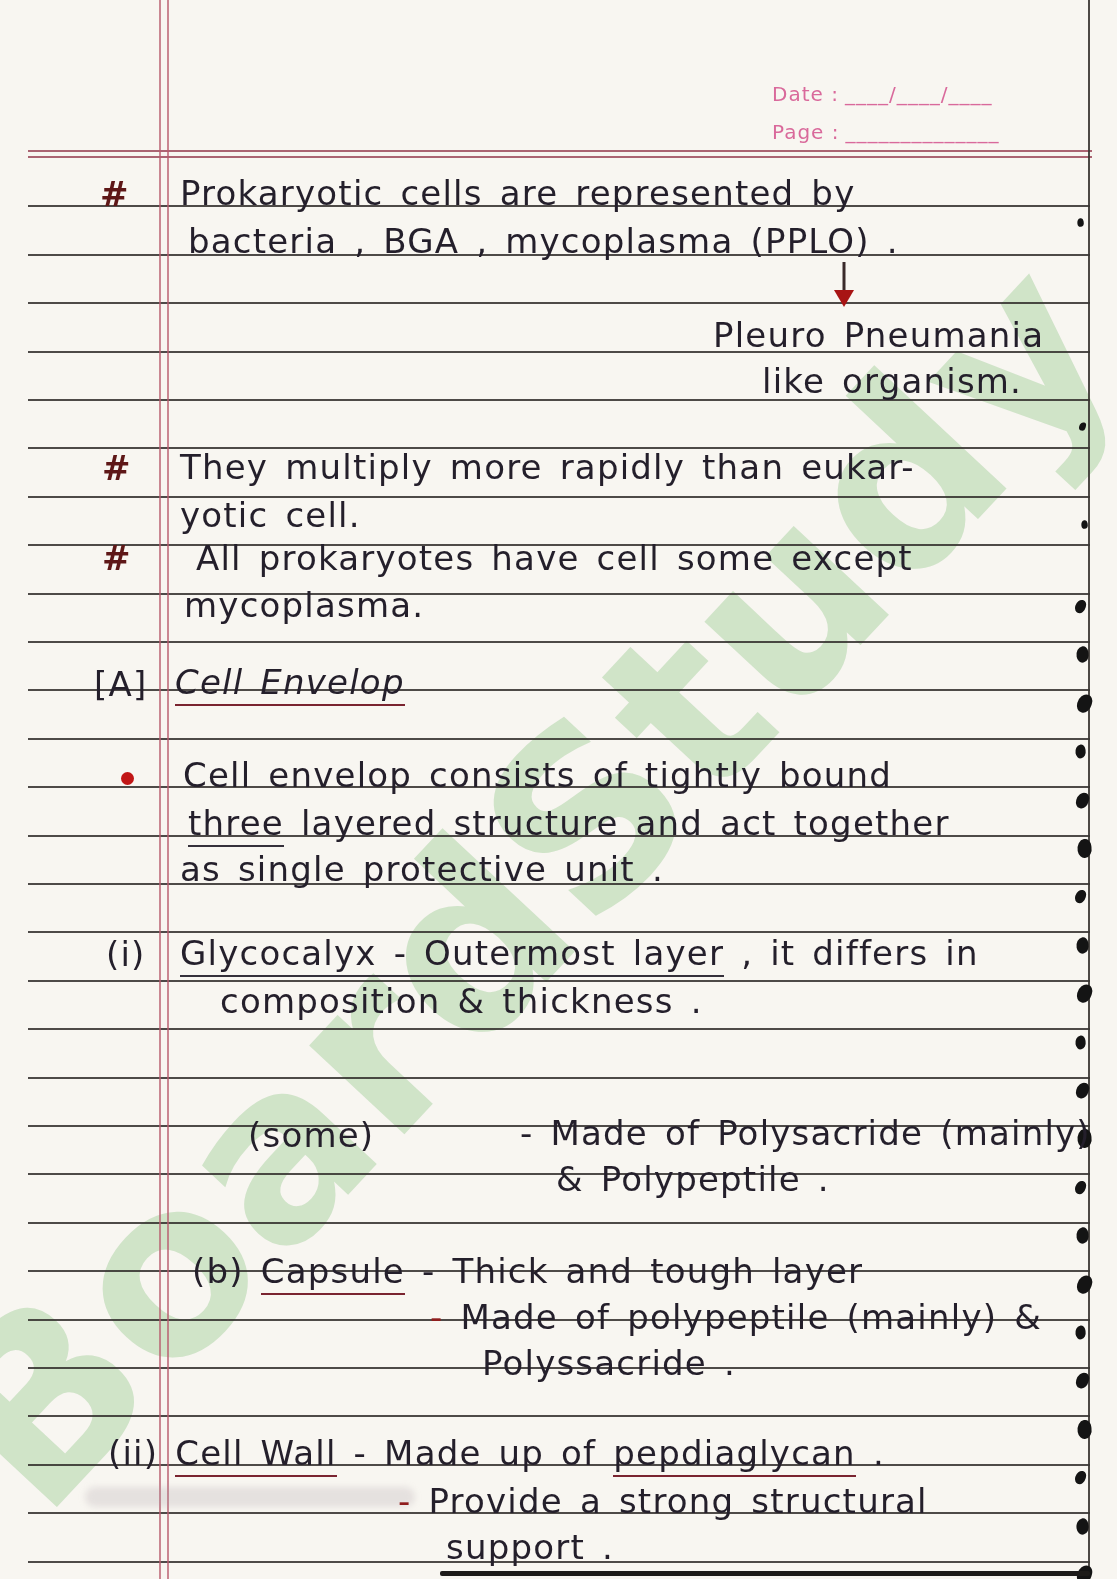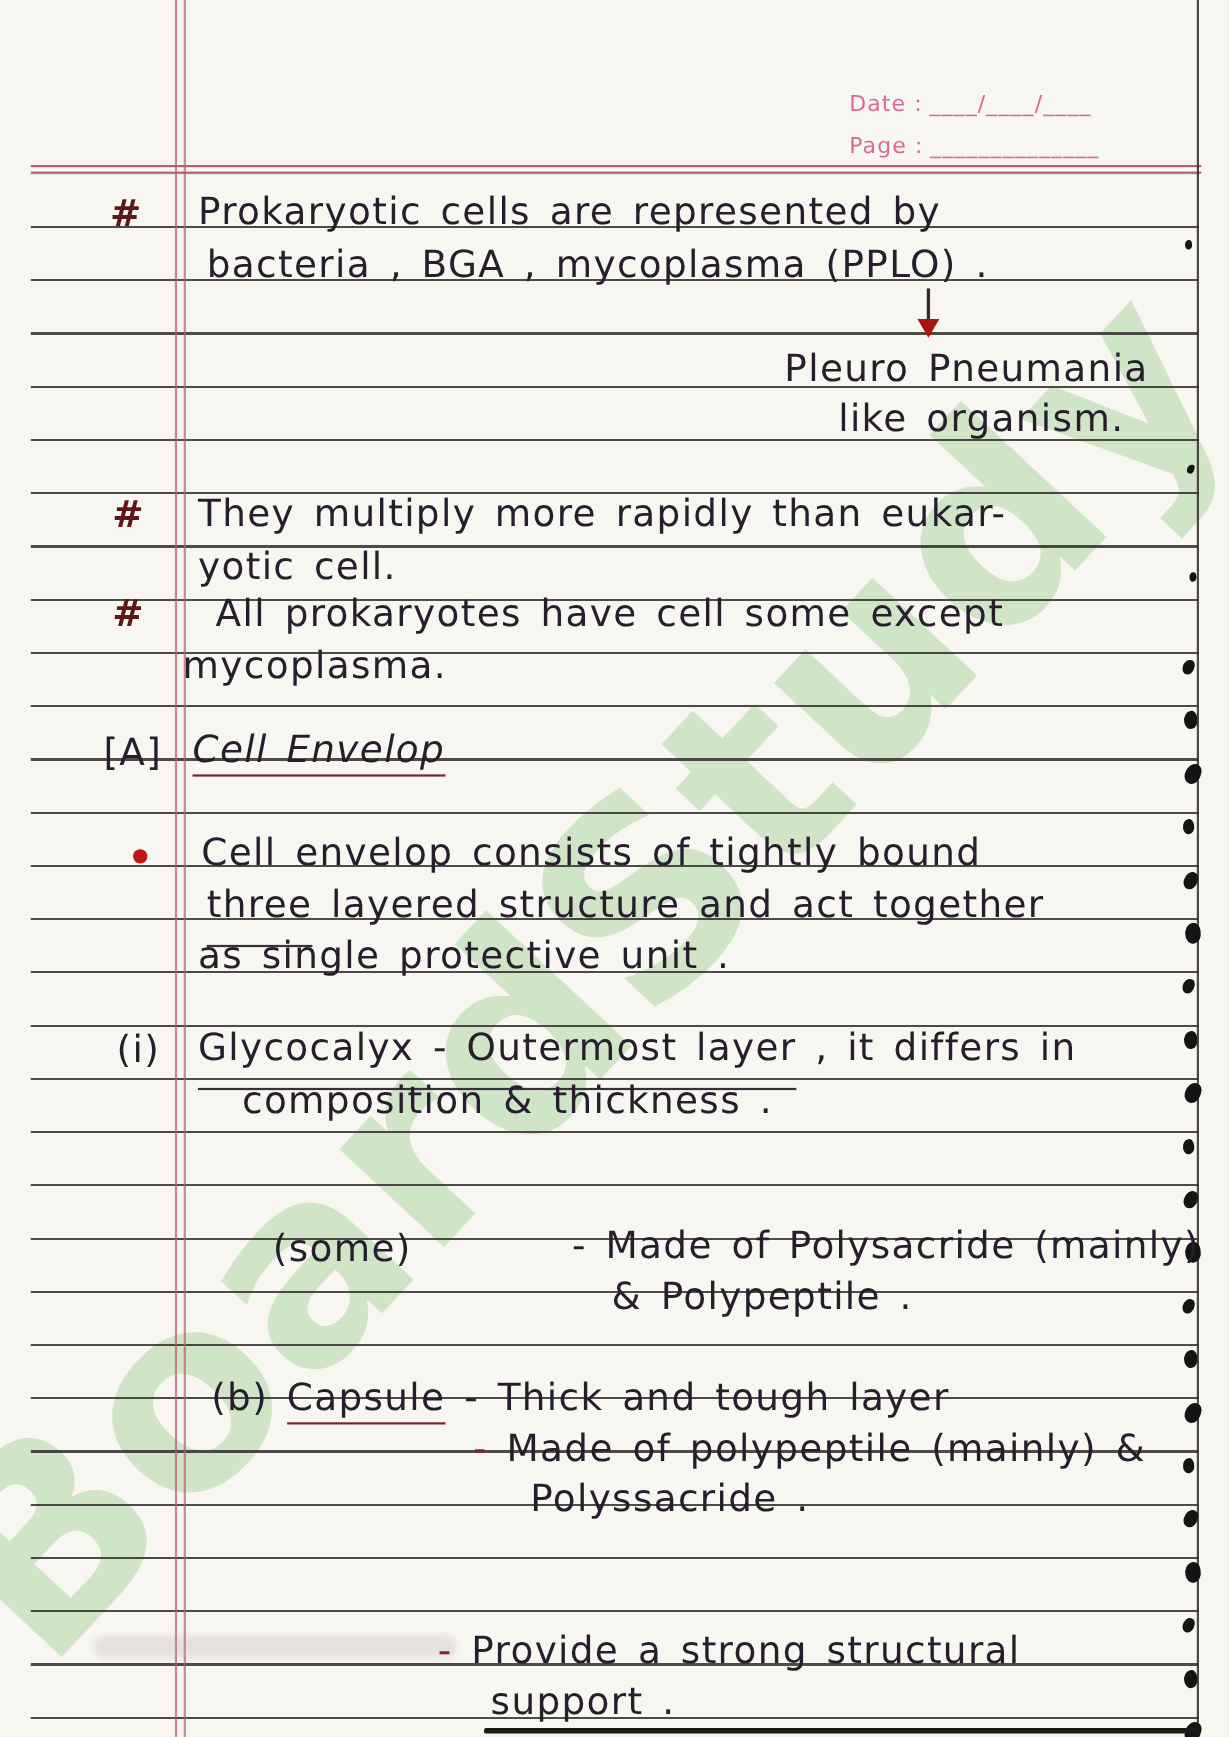--- a/index.html
+++ b/index.html
@@ -45,21 +45,21 @@
   .stamp .lbl{margin-right:6px;}
   
   .hw{
     position:absolute;white-space:nowrap;
     font-size:34px;letter-spacing:1.2px;word-spacing:5px;
     color:#241f2b;line-height:1;
   }
   .marker{font-size:34px;}
   .hash{color:#5e1717;font-weight:700;}
   .red{color:#8f1d1d;}
-  .u-dark{border-bottom:2.5px solid #35303a;padding-bottom:16px;}
+  .u-dark{border-bottom:2.5px solid #35303a;padding-bottom:2px;}
   .u-maroon{border-bottom:2.5px solid #7a2430;padding-bottom:2px;}
   .bullet-dot{position:absolute;width:13px;height:13px;border-radius:50%;background:#c11616;}
   .arrow{position:absolute;}
 </style>
 </head>
 <body>
 
 <div class="page">
 
   <div class="watermark">
@@ -120,21 +120,21 @@
   </div>
   <div class="hw" style="left:713px;top:318px;">Pleuro Pneumania</div>
   <div class="hw" style="left:750px;top:364px;margin-left:12px;">like organism.</div>
 
   <div class="hw hash marker" style="left:102px;top:451px;">#</div>
   <div class="hw" style="left:180px;top:450px;">They multiply more rapidly than eukar-</div>
   <div class="hw" style="left:180px;top:498px;">yotic cell.</div>
 
   <div class="hw hash marker" style="left:102px;top:541px;">#</div>
   <div class="hw" style="left:196px;top:541px;">All prokaryotes have cell some except</div>
-  <div class="hw" style="left:166px;top:588px;text-align:center;">mycoplasma.</div>
+  <div class="hw" style="left:184px;top:588px;text-align:center;">mycoplasma.</div>
 
   <div class="hw marker" style="left:94px;top:667px;">[A]</div>
   <div class="hw" style="left:175px;top:665px;font-style:italic;">
     <span class="u-maroon">Cell Envelop</span>
   </div>
 
   <div class="bullet-dot" style="left:121px;top:772px;"></div>
   <div class="hw" style="left:183px;top:758px;">Cell envelop consists of tightly bound</div>
   <div class="hw" style="left:188px;top:806px;"><span class="u-dark">three</span><span> layered structure and act together</span></div>
   <div class="hw" style="left:180px;top:852px;">as single protective unit .</div>
@@ -148,18 +148,21 @@
   <div class="hw" style="left:556px;top:1162px;">&amp; Polypeptile .</div>
 
   <div class="hw" style="left:192px;top:1254px;">
     <span>(b)</span>&nbsp;<span class="u-maroon">Capsule</span>&nbsp;<span>-</span>&nbsp;<span>Thick and tough layer</span>
   </div>
   <div class="hw" style="left:430px;top:1300px;">
     <span class="red">-</span>&nbsp;<span>Made of polypeptile (mainly) &amp;</span>
   </div>
   <div class="hw" style="left:482px;top:1346px;">Polyssacride .</div>
 
+  <div class="hw" style="left:108px;top:1436px;">
+    <span>(ii)</span>&nbsp;<span class="u-maroon">Cell Wall</span>&nbsp;<span>-</span>&nbsp;<span>Made up of </span><span class="u-maroon">pepdiaglycan</span><span> .</span>
+  </div>
   <div class="hw" style="left:398px;top:1484px;">
     <span class="red">-</span>&nbsp;<span>Provide a strong structural</span>
   </div>
   <div class="hw" style="left:446px;top:1530px;">support .</div>
 
 </div>
 
 </body></html>

